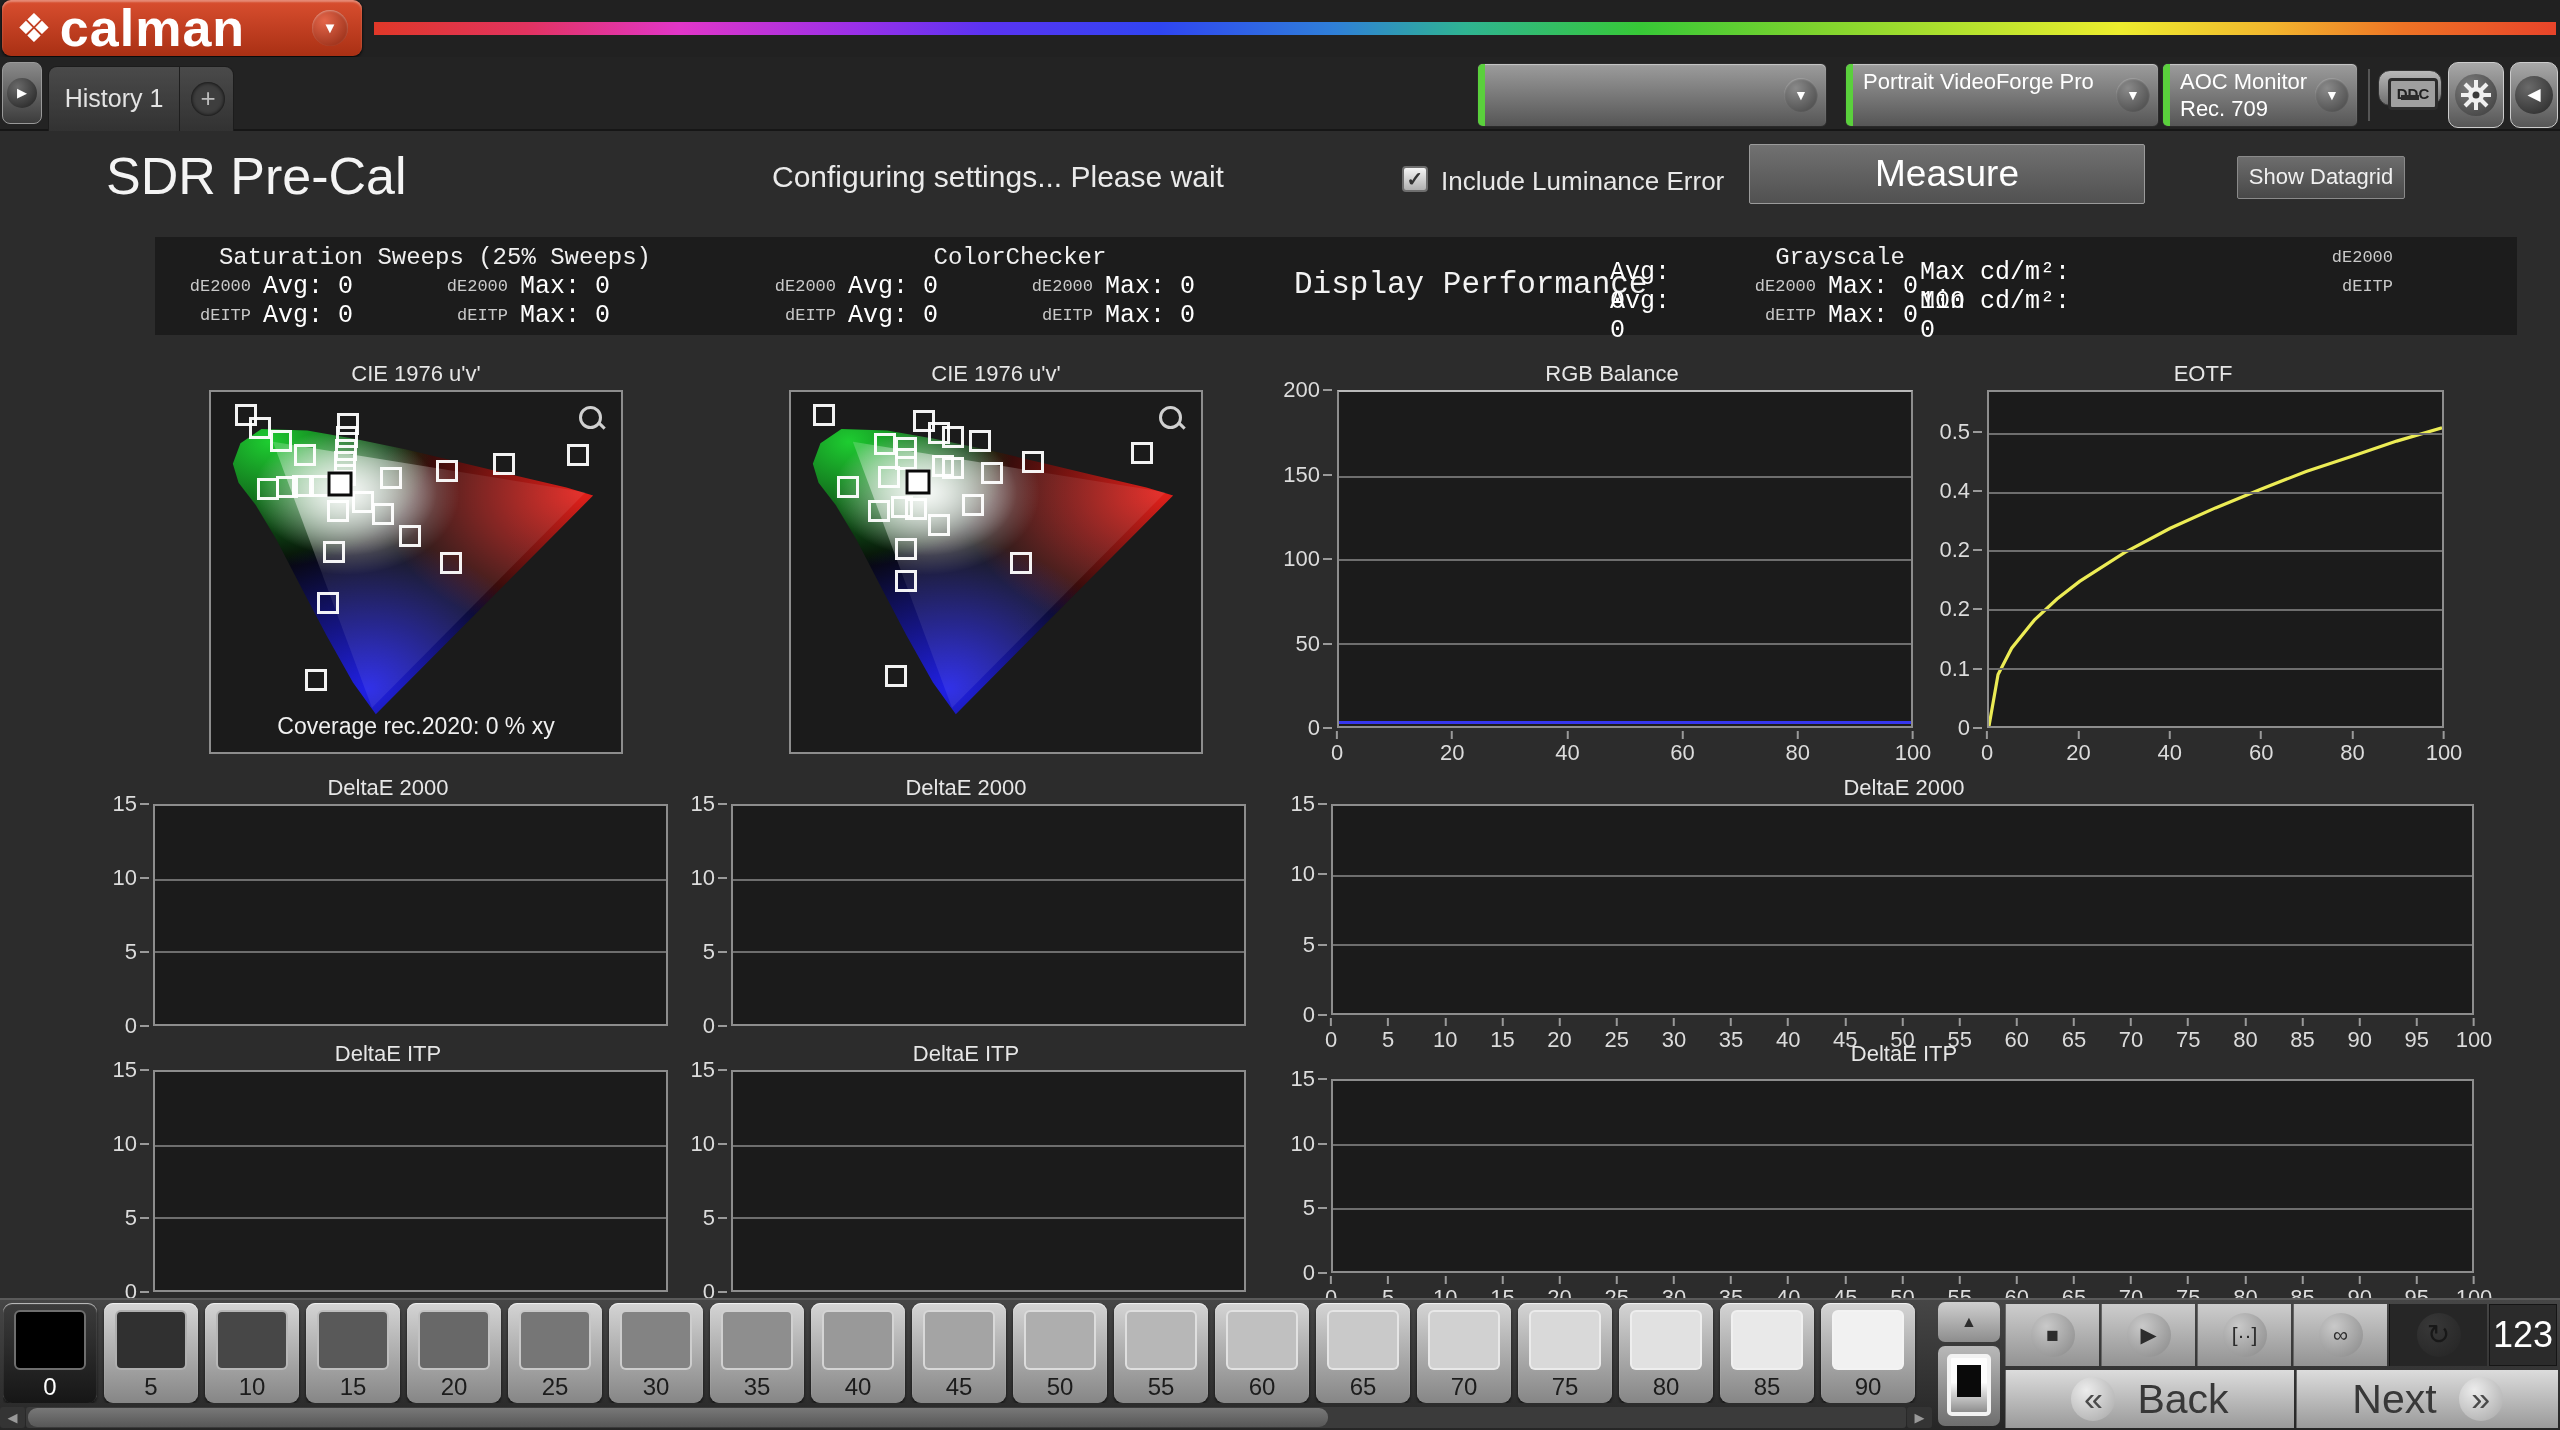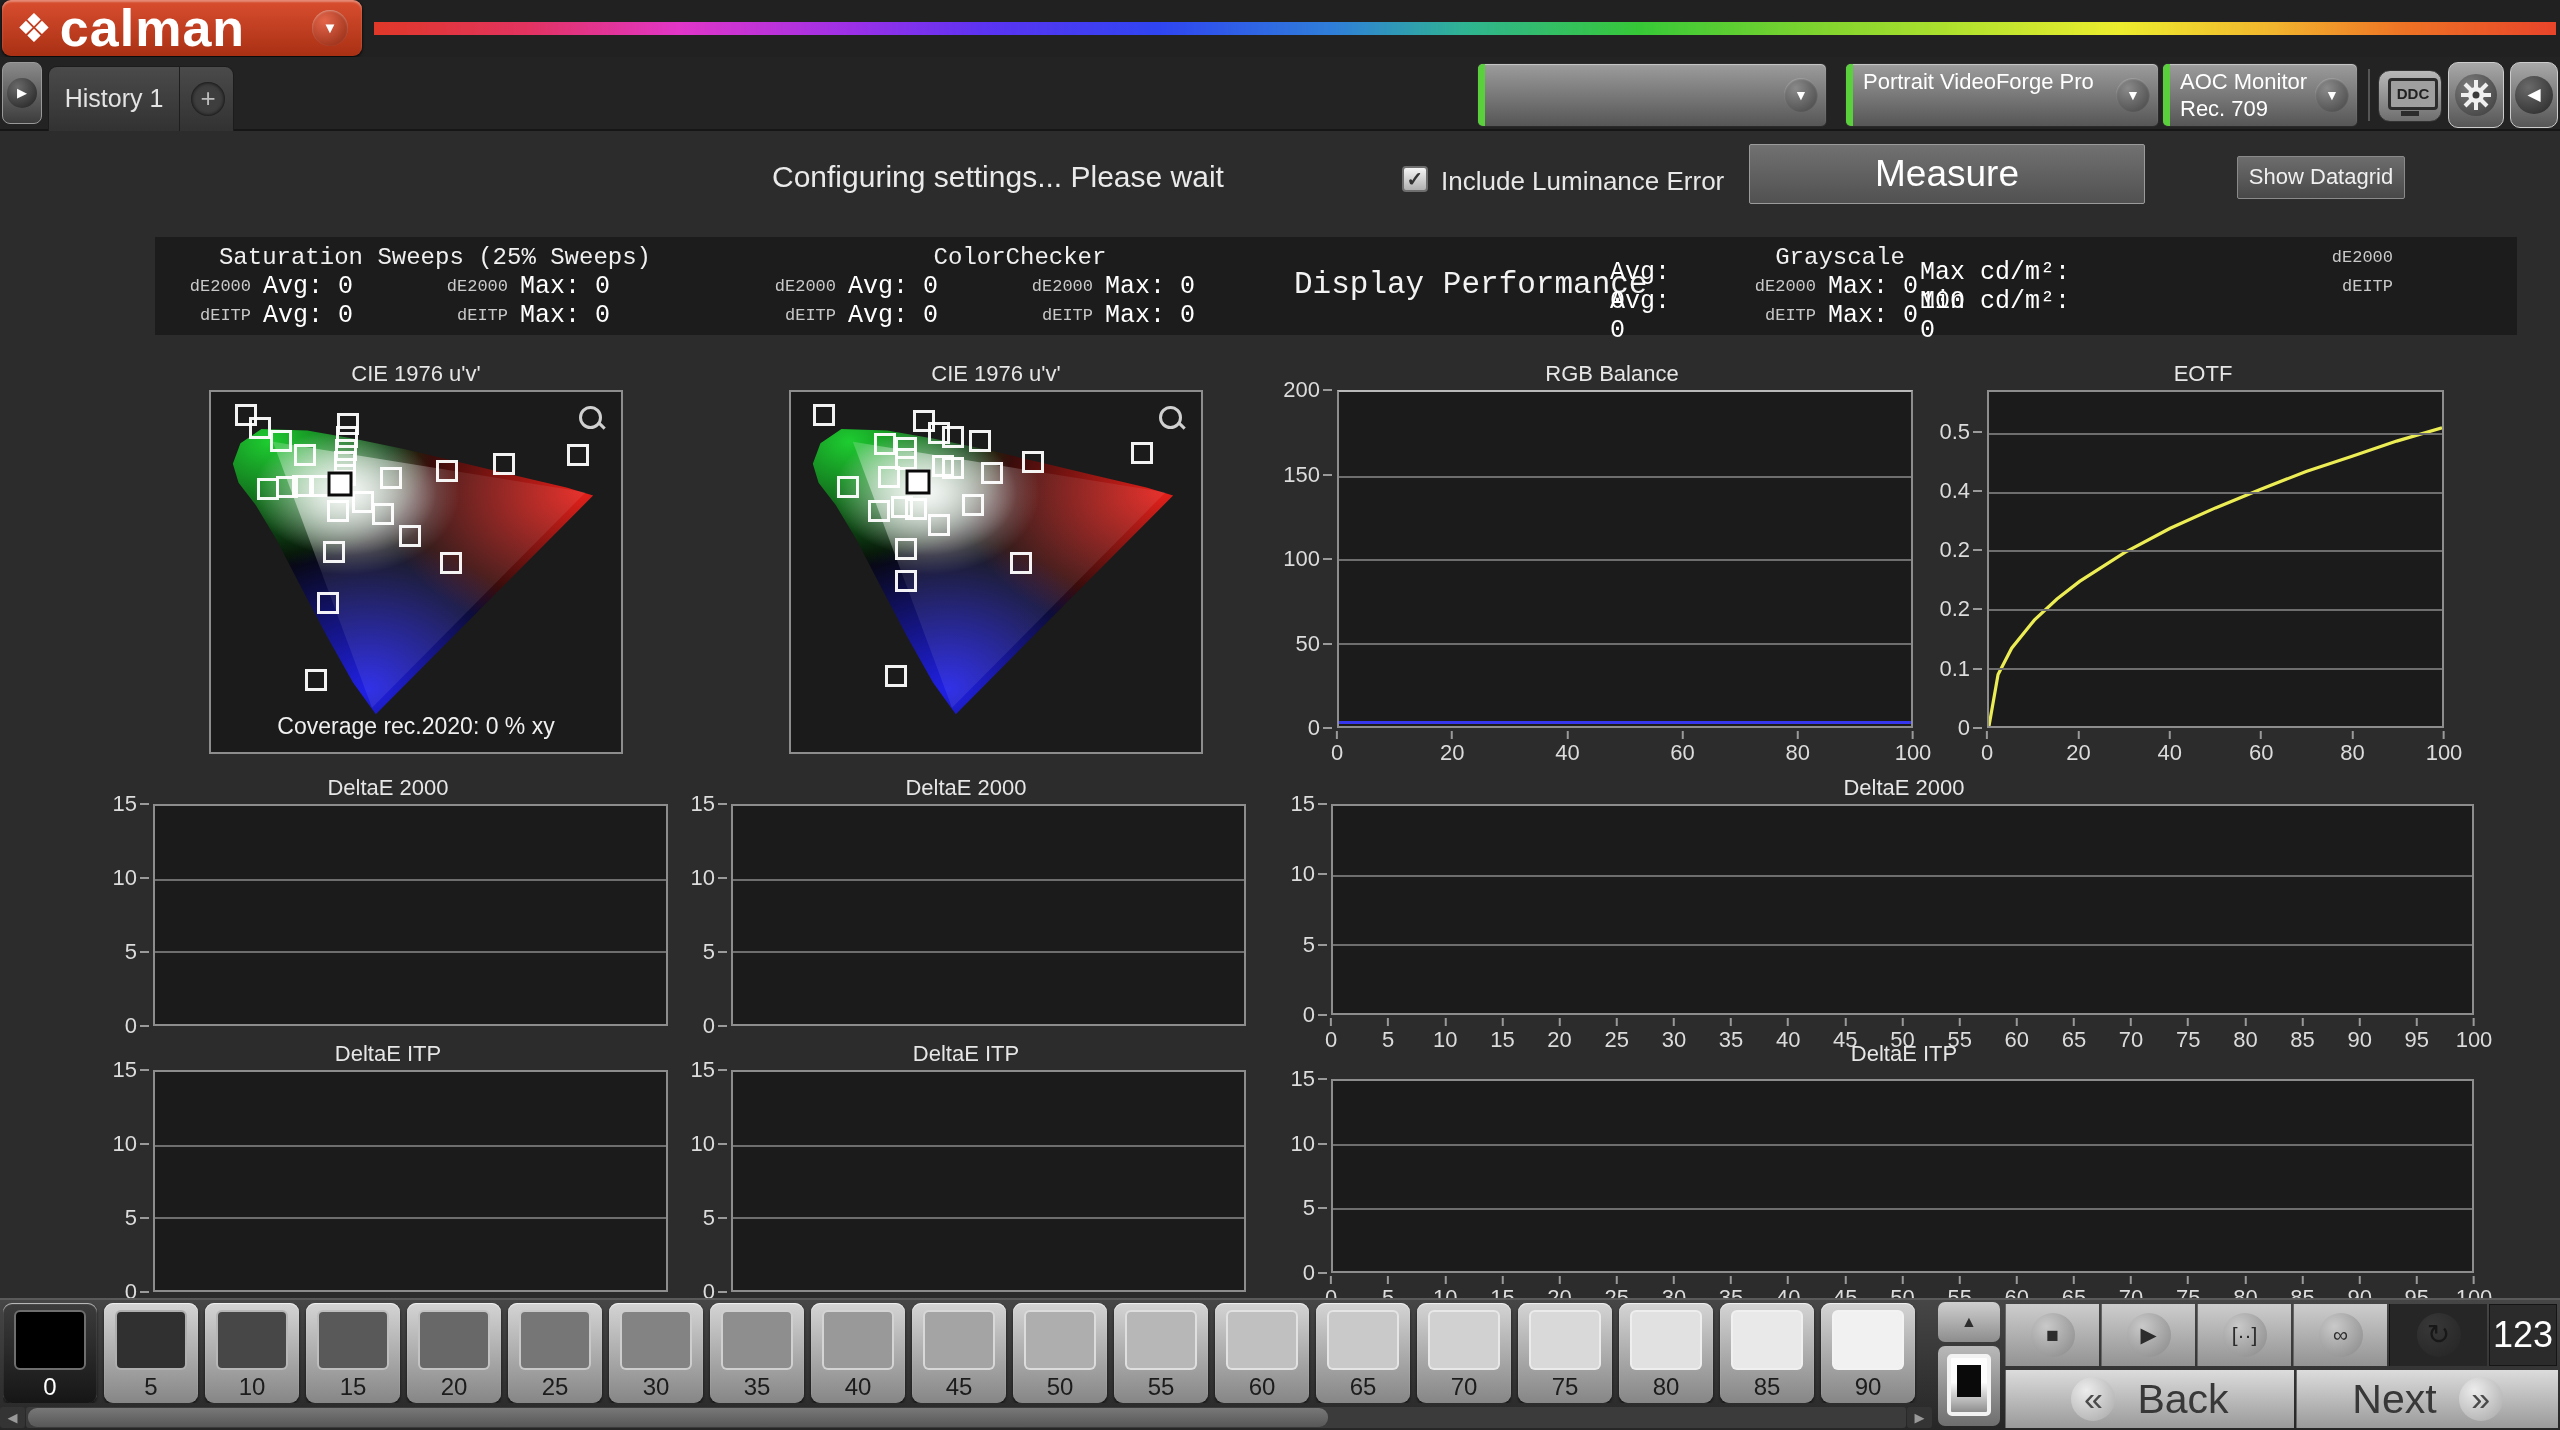--- a/index.html
+++ b/index.html
@@ -34,21 +34,21 @@
   .meter{top:6px;height:64px;border-radius:6px;background:linear-gradient(#9c9c9c,#565656);border:1px solid #2a2a2a;
     box-sizing:border-box;box-shadow:inset 0 1px 1px rgba(255,255,255,.45);}
   .meter::before{content:"";position:absolute;left:0;top:0;bottom:0;width:7px;background:#5ad03c;border-radius:5px 0 0 5px;}
   .meter .mtext{position:absolute;left:17px;top:4px;font-size:22px;line-height:27px;color:#fff;white-space:nowrap;}
   .meter .drop-cir{position:absolute;right:8px;top:50%;transform:translateY(-50%);width:34px;height:34px;line-height:34px;
     background:radial-gradient(circle at 35% 30%,#8a8a8a,#424242);font-size:14px;}
   #meter1{left:1477px;width:350px;}
   #meter2{left:1845px;width:314px;}
   #meter3{left:2162px;width:196px;}
   #meterdiv{left:2368px;top:12px;width:2px;height:52px;background:#555;}
-  #ddcbtn{left:2378px;top:13px;width:64px;height:52px;border-radius:12px;background:linear-gradient(#b9b9b9,#6e6e6e);
+  #ddcbtn{left:2378px;top:13px;width:64px;height:36px;border-radius:12px;background:linear-gradient(#b9b9b9,#6e6e6e);
     border:1px solid #333;box-sizing:border-box;}
   #ddcbtn .scrn{position:absolute;left:9px;top:7px;width:44px;height:26px;border:3px solid #2c2c2c;border-radius:4px;
     background:#9f9f9f;font-size:15px;font-weight:700;color:#222;text-align:center;line-height:26px;}
   #ddcbtn .stand{position:absolute;left:50%;bottom:5px;transform:translateX(-50%);width:18px;height:5px;background:#2c2c2c;}
   #gearbtn{left:2448px;top:5px;width:56px;height:66px;border-radius:10px;background:linear-gradient(#a8a8a8,#565656);
     border:1px solid #ccc;box-sizing:border-box;}
   #gearbtn .cir{position:absolute;left:50%;top:50%;transform:translate(-50%,-50%);width:42px;height:42px;border-radius:50%;
     background:radial-gradient(circle at 35% 30%,#7c7c7c,#3a3a3a);}
   #gearbtn svg{position:absolute;left:50%;top:50%;transform:translate(-50%,-50%);}
   #collapsebtn{left:2510px;top:5px;width:48px;height:66px;border-radius:10px;background:linear-gradient(#a8a8a8,#565656);
@@ -239,20 +239,21 @@
         </g>
         <circle cx="17" cy="17" r="8" fill="#f0f0f0"></circle>
           <circle cx="17" cy="17" r="3.5" fill="#3a3a3a"></circle>
       </svg>
     </div>
     <div class="abs" id="collapsebtn">
       <span class="cir">◀</span>
     </div>
   </div>
 
+  <div class="abs" id="pagetitle">SDR Pre-Cal</div>
   <div class="abs" id="statusmsg">Configuring settings... Please wait</div>
   <div class="abs" id="lumcheck">✓</div>
   <div class="abs" id="lumlabel">Include Luminance Error</div>
   <div class="abs" id="measurebtn">Measure</div>
   <div class="abs" id="datagridbtn">Show Datagrid</div>
 
   <div class="abs" id="statsband">
     <div class="statgrp" id="grp-sat">
       <div class="gtitle">Saturation Sweeps (25% Sweeps)</div>
       <span class="met">dE2000</span>

